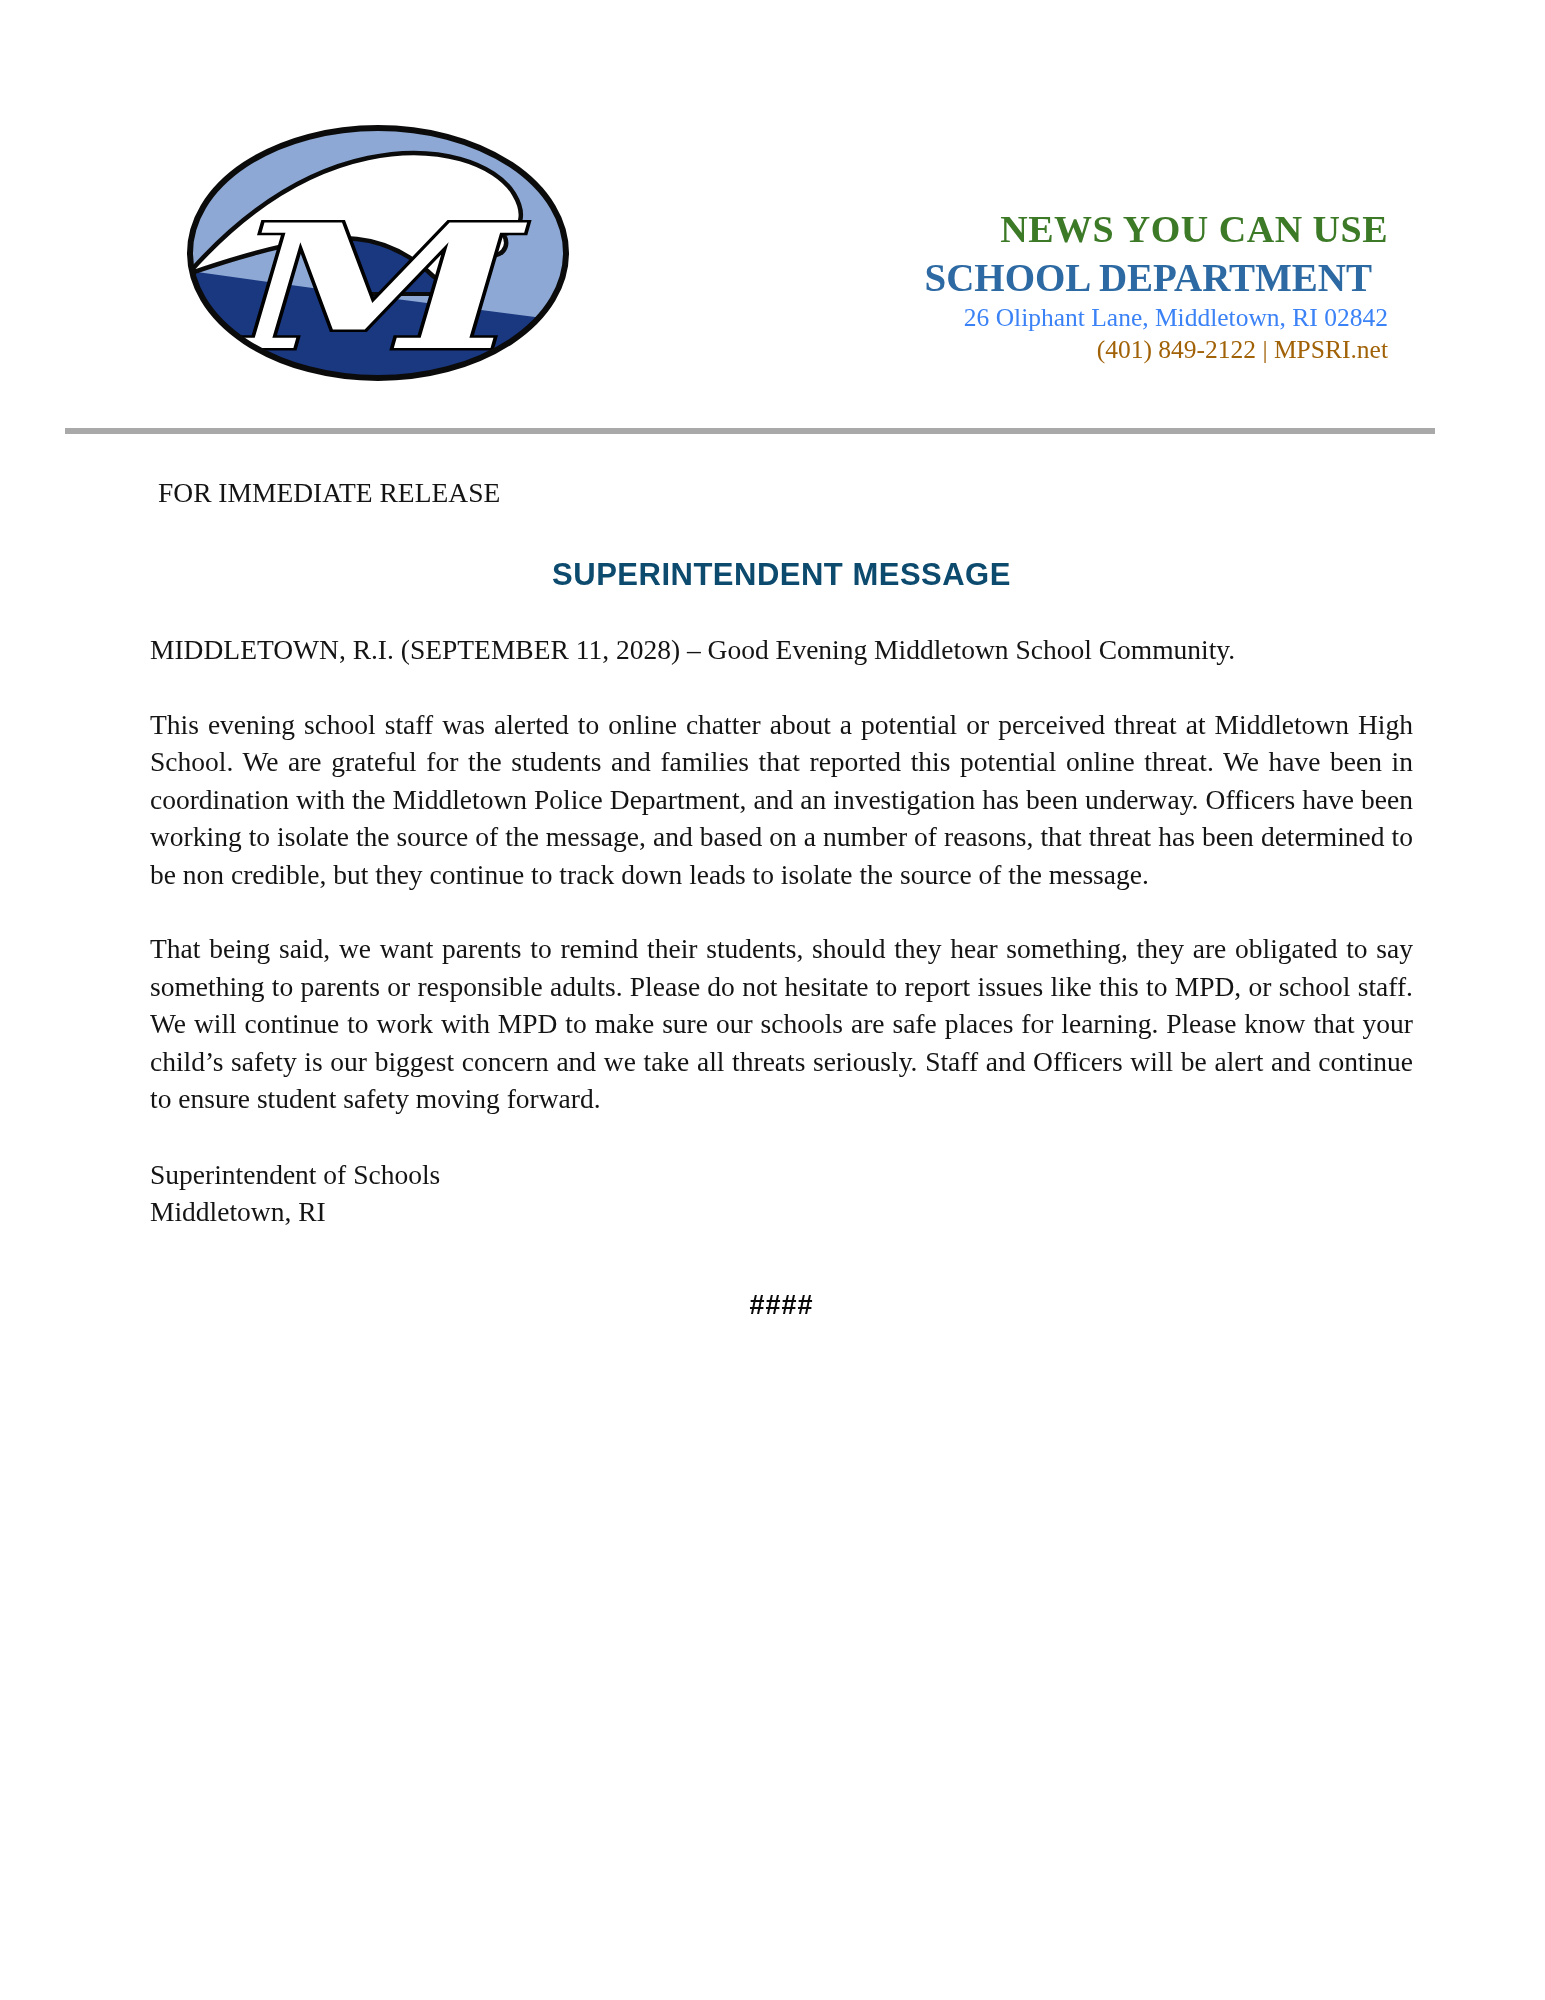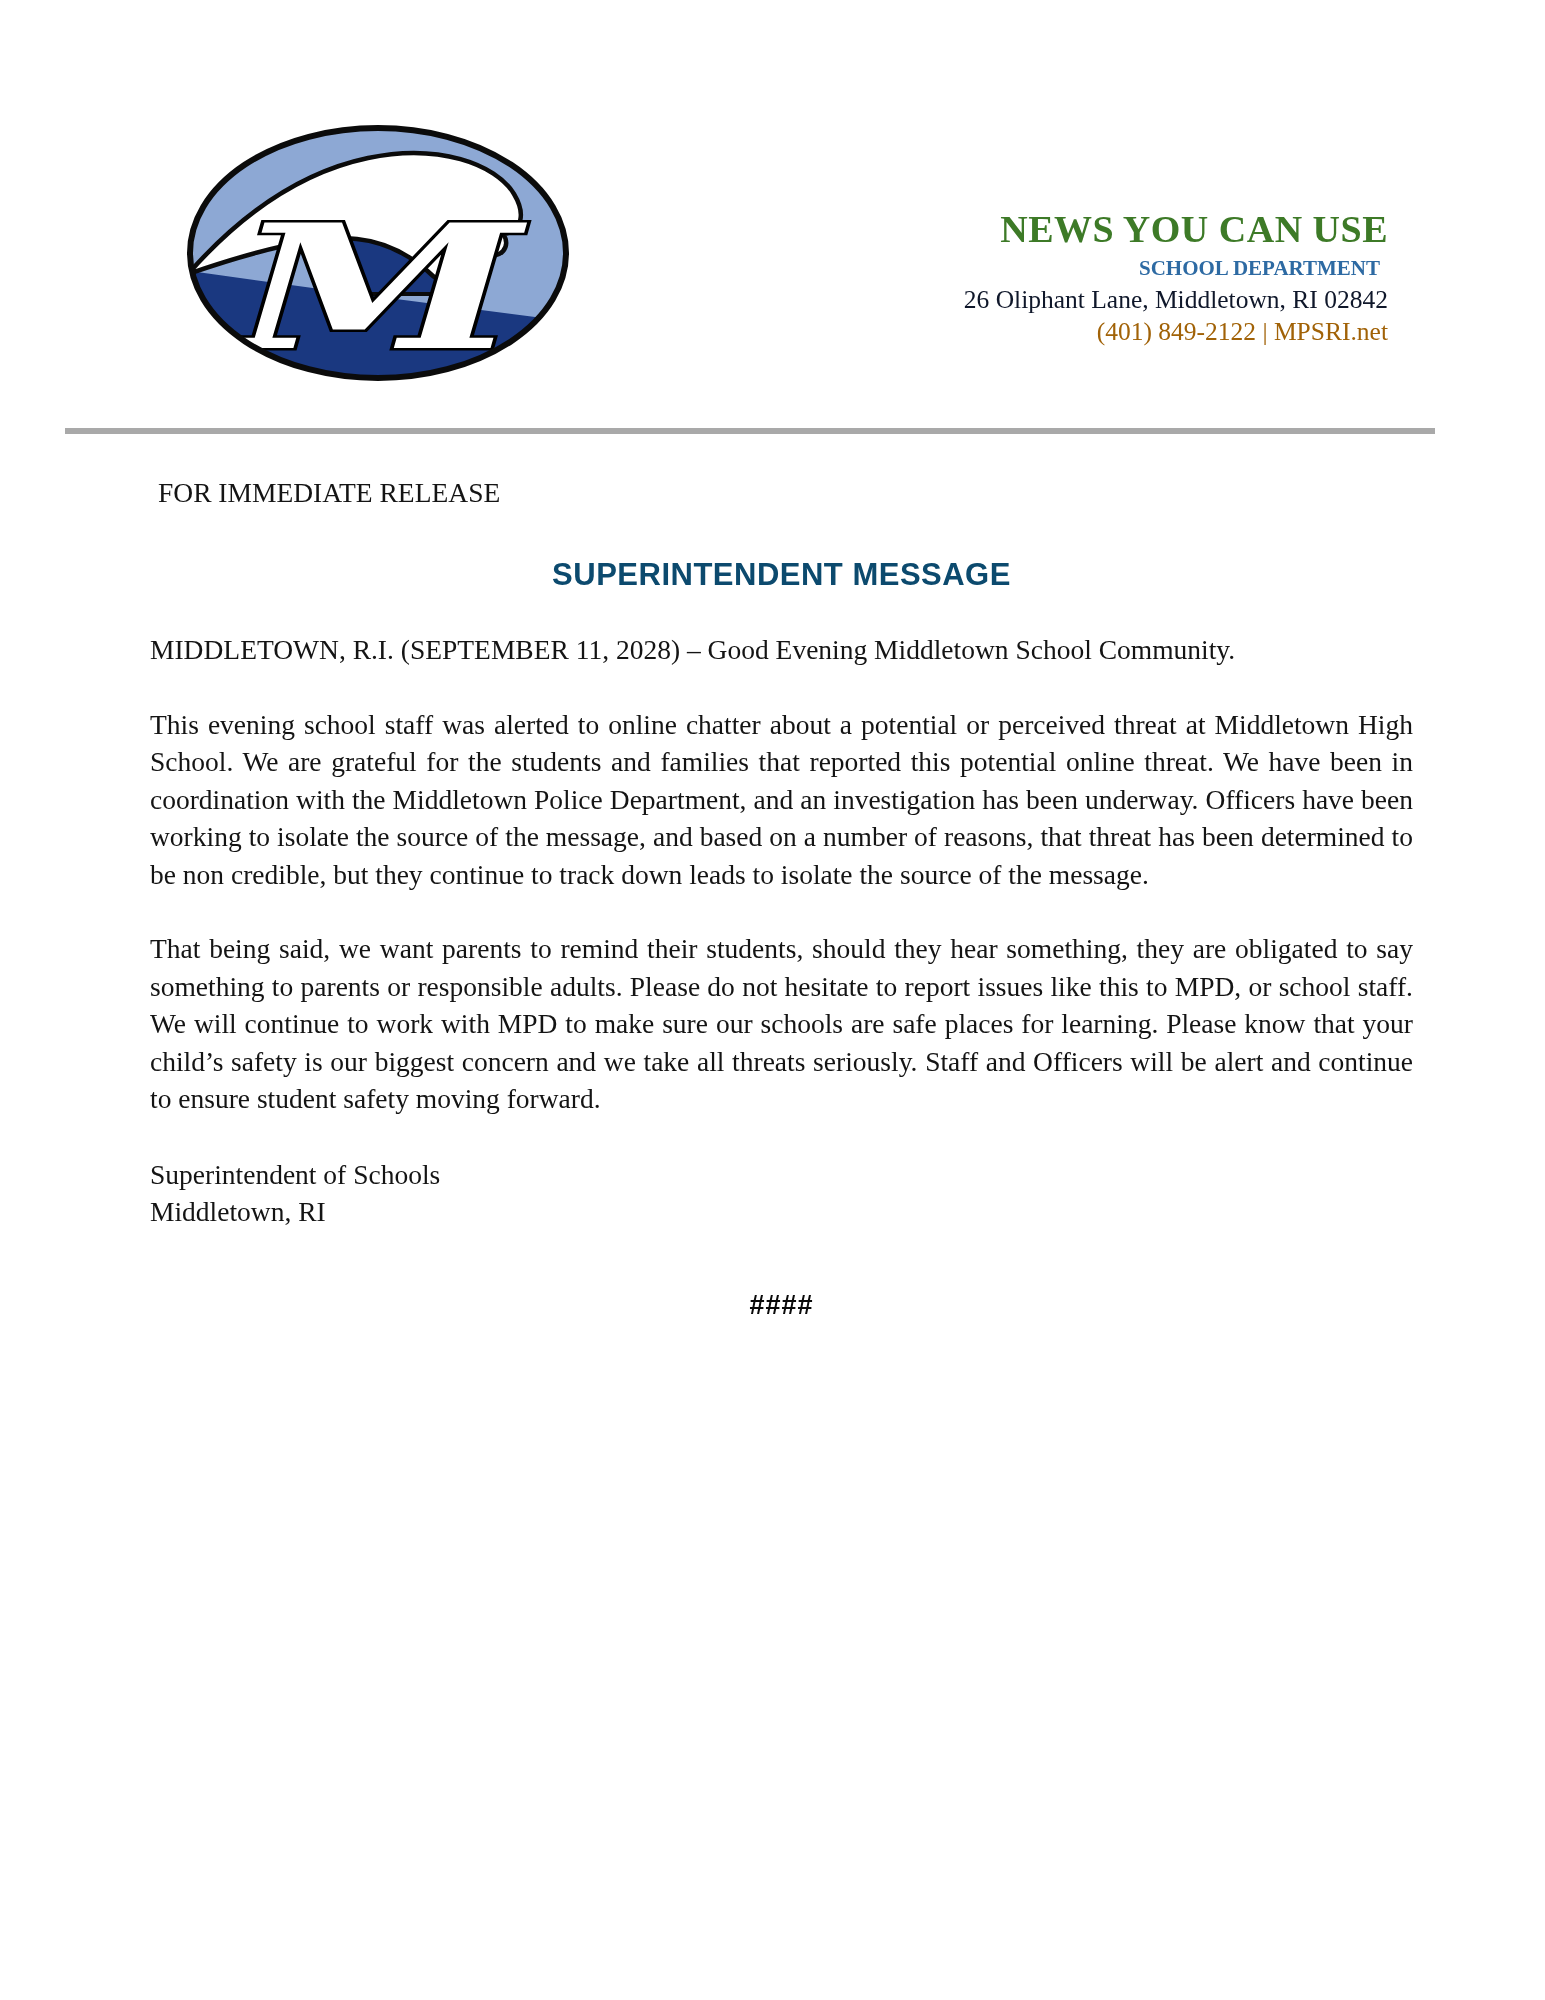--- a/index.html
+++ b/index.html
@@ -20,22 +20,22 @@
     position:absolute;right:157px;top:210px;
     text-align:right;
     line-height:1;
   }
   .masthead-title{
     font-size:38px;font-weight:700;
     letter-spacing:0.5px;
     margin:0 0 10px 0;
   }
   .masthead-subtitle{
-    font-size:21px;font-weight:700;
-    margin:0 8px 8px 0;
+    font-size:39px;font-weight:700;
+    margin:0 16px 8px 0;
   }
   .masthead-line{
     font-size:25.5px;font-weight:400;
     margin:0 0 6px 0;
   }
   .divider{
     position:absolute;left:65px;top:428px;width:1370px;height:6px;
     background:#a9a9a9;
   }
 
@@ -104,21 +104,21 @@
         </g>
       </g>
 
       <ellipse cx="196" cy="129" rx="188" ry="125" fill="none" stroke="#0b0b0b" stroke-width="6"></ellipse>
     </svg>
   </div>
 
   <div class="masthead">
     <div class="masthead-title" style="color:#3d7a27;">NEWS YOU CAN USE</div>
     <div class="masthead-subtitle" style="color:#2d6aa3;">SCHOOL DEPARTMENT</div>
-    <div class="masthead-line" style="color:#0f172a;text-align:center;">26 Oliphant Lane, Middletown, RI 02842</div>
+    <div class="masthead-line" style="color:#3b82f6;">26 Oliphant Lane, Middletown, RI 02842</div>
     <div class="masthead-line" style="color:#a16207;">(401) 849-2122 | MPSRI.net</div>
   </div>
 
   <div class="divider"></div>
 
   <div class="document-body">
     <p class="release-line">FOR IMMEDIATE RELEASE</p>
 
     <h1 class="headline">SUPERINTENDENT MESSAGE</h1>
 

